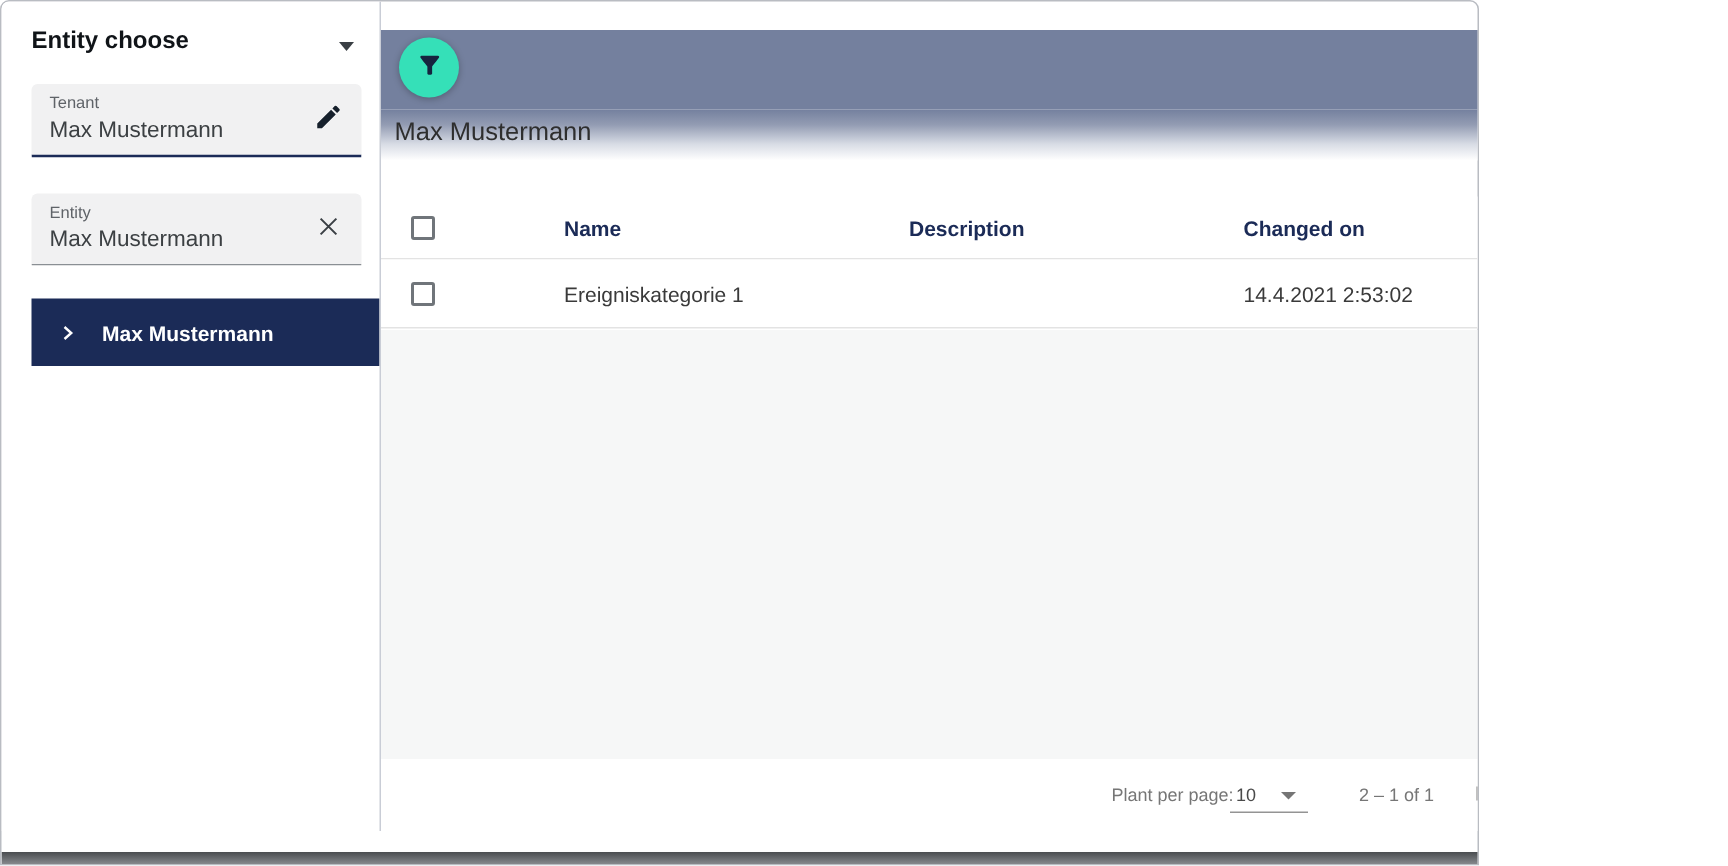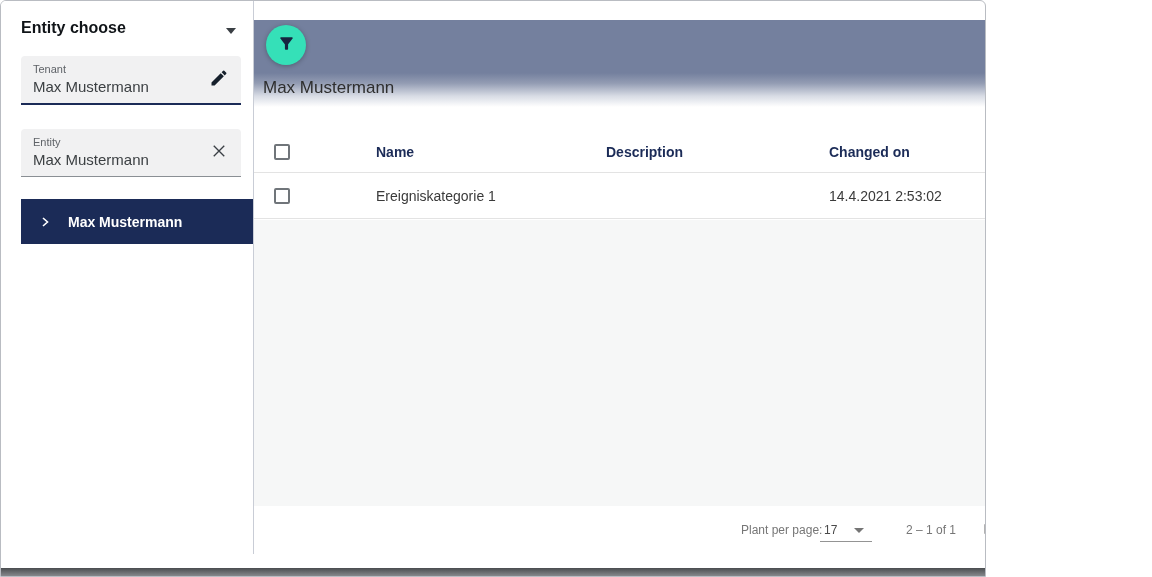--- a/index.html
+++ b/index.html
@@ -144,21 +144,21 @@
     <span class="td col-name">Ereigniskategorie 1</span>
     <span class="td col-desc"></span>
     <span class="td col-changed">14.4.2021 2:53:02</span>
   </div>
 
   <div class="table-filler"></div>
 
   <div class="paginator">
     <span class="pp-label">Plant per page:</span>
     <span class="pp-select">
-      <span class="pp-value">17</span>
+      <span class="pp-value">10</span>
       <span class="pp-caret"></span>
     </span>
     <span class="pp-range">2 – 1 of 1</span>
     <button class="pp-nav pp-first">
       <span>
         <svg width="16" height="16" viewBox="0 0 24 24">
             <path fill="none" stroke="#969696" stroke-width="2.2" d="M6 5v14M17 6l-7 6 7 6"></path>
           </svg>
       </span>
     </button>

